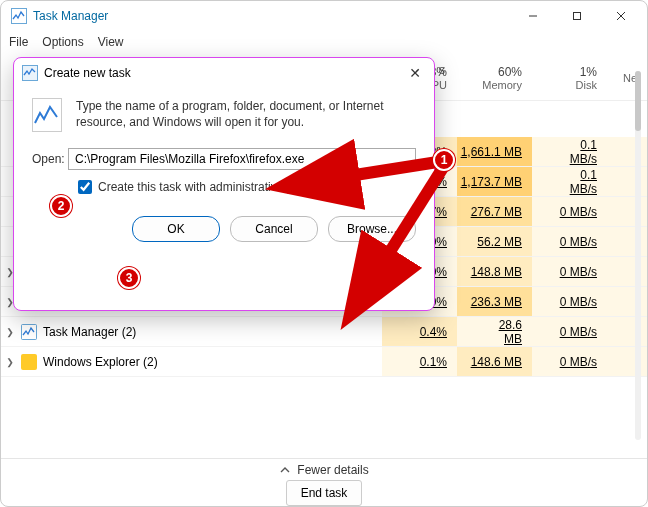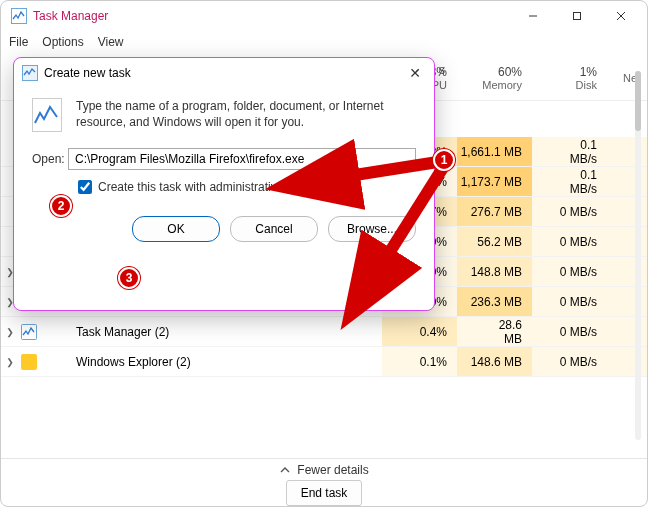--- a/index.html
+++ b/index.html
@@ -1,42 +1,42 @@
 <!DOCTYPE html>
 <html><head>
 <meta charset="utf-8">
 <style>
 * { box-sizing: border-box; margin: 0; padding: 0; font-family: "Segoe UI", Arial, sans-serif; }
 body { width: 648px; height: 507px; background: #fff; position: relative; overflow: hidden; border: 1px solid #ccc; border-radius: 8px; }
 
 
 .titlebar { display: flex; align-items: center; height: 30px; padding: 0 4px; }
 .titlebar .icon { width: 16px; height: 16px; margin: 0 6px; }
-.titlebar .title { font-size: 12px; color: #be185d; flex: 1; }
+.titlebar .title { font-size: 12px; color: #0369a1; flex: 1; }
 .winbtn { width: 44px; height: 30px; display: flex; align-items: center; justify-content: center; color: #555; }
 .winbtn svg { width: 10px; height: 10px; }
 
 
 .menubar { height: 22px; padding: 0 8px; display: flex; gap: 14px; font-size: 12px; color: #333; align-items: center; }
 
 
 .headers { display: flex; height: 48px; border-bottom: 1px solid #eee; font-size: 12px; color: #444; }
 .colname { flex: 1; }
 .col { width: 75px; text-align: right; padding: 6px 10px 4px 0; display: flex; flex-direction: column; justify-content: center; }
 .col .pct { font-weight: 400; }
 .col .lbl { font-size: 11px; color: #666; }
 .col.nb { width: 40px; }
 
 
 .rows { font-size: 12px; }
 .row { display: flex; height: 30px; align-items: center; border-bottom: 1px solid #f2f2f2; }
 .row .exp { width: 18px; text-align: center; color: #666; font-size: 9px; }
 .row .ricon { width: 16px; height: 16px; margin: 0 6px 0 2px; border-radius: 2px; }
-.row .rname { flex: 1; font-size: 12px; margin-left: 33px; }
-.cell { width: 75px; text-align: right; padding-right: 10px; height: 100%; display: flex; align-items: center; justify-content: flex-end; }
+.row .rname { flex: 1; font-size: 12px; }
+.cell { width: 75px; text-align: right; padding-right: 10px; height: 100%; display: flex; align-items: center; justify-content: flex-end; text-decoration: underline; }
 .cell.nb { width: 40px; }
 .h0 { background: #fff8e6; padding-left: 24px; }
 .h1 { background: #ffecc0; }
 .h2 { background: #ffe09a; }
 .h3 { background: #ffd174; }
 
 
 .scroll { position:absolute; right:2px; top:60px; bottom:56px; width:14px; }
 .scroll .track { position:absolute; inset:10px 4px; background:#f0f0f0; border-radius:6px; }
 .scroll .thumb { position:absolute; left:4px; right:4px; top:10px; height:60px; background:#c8c8c8; border-radius:6px; }

